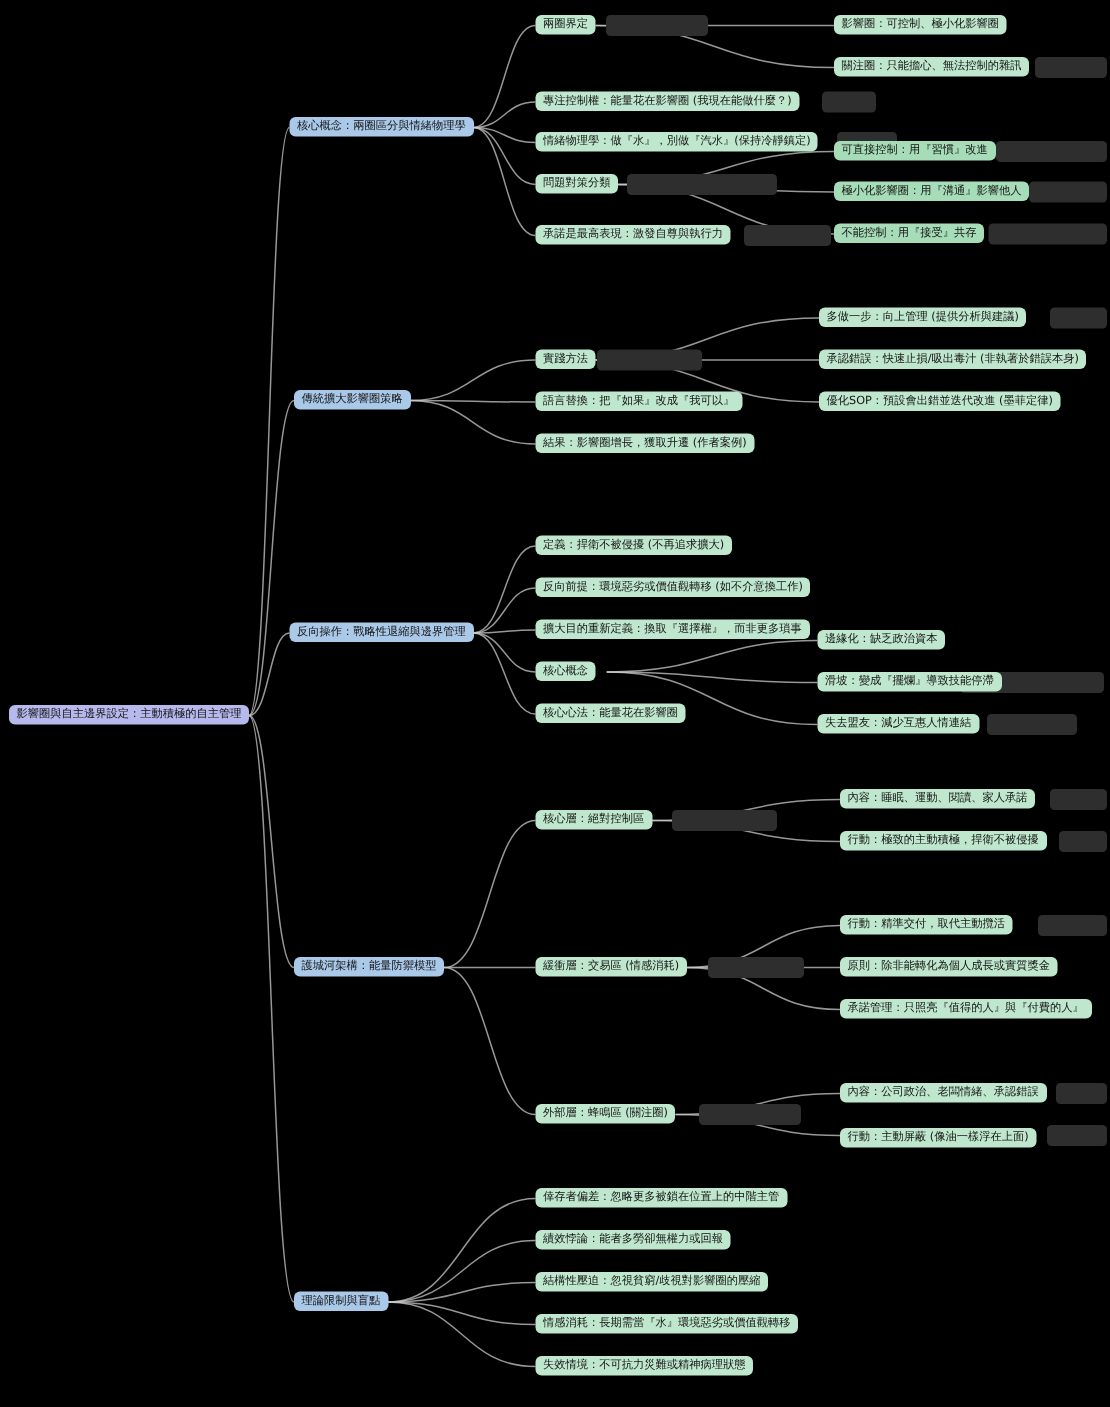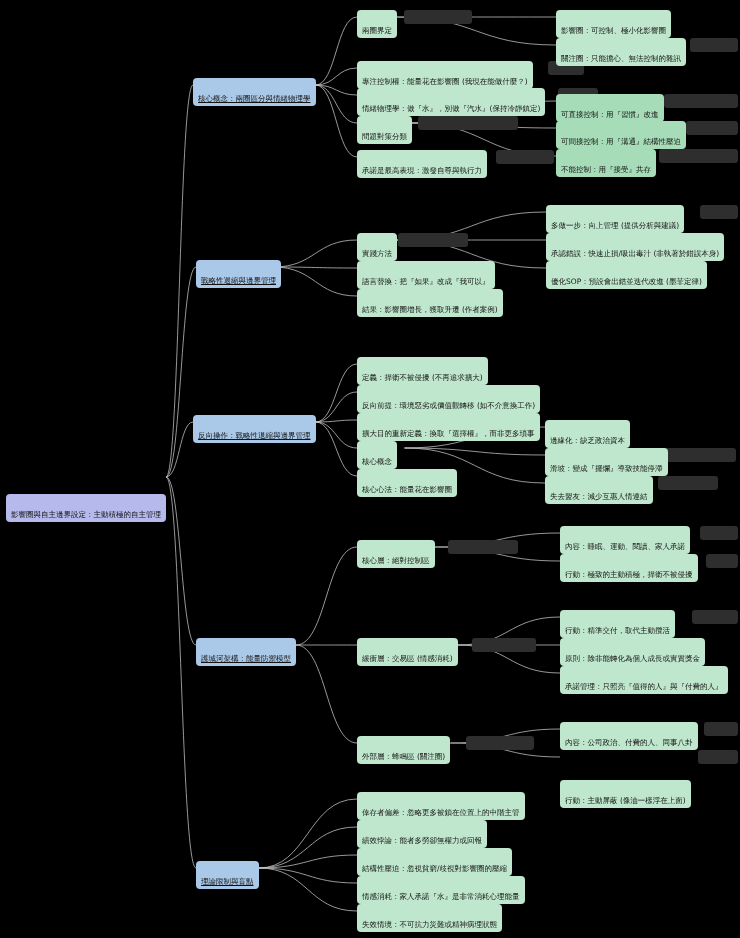--- a/index.html
+++ b/index.html
@@ -4,25 +4,25 @@
 <style>
   html,body{margin:0;padding:0;background:#000;}
   #canvas{
     position:relative;width:740px;height:938px;overflow:hidden;
     background:var(--canvas_bg,#000);
     font-family:"DejaVu Sans",sans-serif;
   }
   #lines{position:absolute;left:0;top:0;width:740px;height:938px;pointer-events:none;}
   .node{
     position:absolute;white-space:nowrap;box-sizing:border-box;
-    font-size:7.5px;line-height:1;padding:17px 5px 3px 5px;
+    font-size:7.5px;line-height:1;padding:2px 5px 3px 5px;
     border-radius:4px;color:#141414;cursor:pointer;z-index:3;
   }
-  .lvl1{background:var(--root_bg,#b5b9ec);margin-top:24px;}
-  .lvl2{background:var(--branch_bg,#aac9e9);text-decoration:underline;}
+  .lvl1{background:var(--root_bg,#b5b9ec);}
+  .lvl2{background:var(--branch_bg,#aac9e9);}
   .lvl3{background:var(--topic_bg,#bfe7cd);}
   .lvl4{background:var(--leaf_bg,#bfe7cd);}
   .lvl4.alt{background:var(--leaf_alt_bg,#a6ddb8);}
   .ghost{position:absolute;height:14px;background:var(--ghost_bg,#2e2e2e);border-radius:3px;z-index:1;}
 </style>
 </head>
 <body>
 
 <div id="canvas">
 
@@ -91,33 +91,33 @@
       <path d="M 258.5 868.0 C 307.8 868.0 307.8 799.0 357.0 799.0" fill="none" stroke="#c9c9c9" stroke-width="1" stroke-opacity="0.75"></path>
       <path d="M 258.5 868.0 C 307.8 868.0 307.8 827.0 357.0 827.0" fill="none" stroke="#c9c9c9" stroke-width="1" stroke-opacity="0.75"></path>
       <path d="M 258.5 868.0 C 307.8 868.0 307.8 855.0 357.0 855.0" fill="none" stroke="#c9c9c9" stroke-width="1" stroke-opacity="0.75"></path>
       <path d="M 258.5 868.0 C 307.8 868.0 307.8 883.0 357.0 883.0" fill="none" stroke="#c9c9c9" stroke-width="1" stroke-opacity="0.75"></path>
       <path d="M 258.5 868.0 C 307.8 868.0 307.8 911.0 357.0 911.0" fill="none" stroke="#c9c9c9" stroke-width="1" stroke-opacity="0.75"></path>
     </svg>
 
   <div class="node lvl1" id="r" style="left:6px;top:470px">影響圈與自主邊界設定：主動積極的自主管理</div>
 
   <div class="node lvl2" id="b0" style="left:193px;top:78px">核心概念：兩圈區分與情緒物理學</div>
-  <div class="node lvl2" id="b1" style="left:196px;top:260px">戰略性退縮與邊界管理</div>
+  <div class="node lvl2" id="b1" style="left:196px;top:260px">傳統擴大影響圈策略</div>
   <div class="node lvl2" id="b2" style="left:193px;top:415px">反向操作：戰略性退縮與邊界管理</div>
   <div class="node lvl2" id="b3" style="left:196px;top:638px">護城河架構：能量防禦模型</div>
   <div class="node lvl2" id="b4" style="left:196px;top:861px">理論限制與盲點</div>
 
   <div class="node lvl3" id="b0-0" style="left:357px;top:10px">兩圈界定</div>
   <div class="node lvl4" id="b0-0-0" style="left:556px;top:10px">影響圈：可控制、極小化影響圈</div>
   <div class="node lvl4" id="b0-0-1" style="left:556px;top:38px">關注圈：只能擔心、無法控制的雜訊</div>
   <div class="node lvl3" id="b0-1" style="left:357px;top:61px">專注控制權：能量花在影響圈 (我現在能做什麼？)</div>
   <div class="node lvl3" id="b0-2" style="left:357px;top:88px">情緒物理學：做『水』，別做『汽水』(保持冷靜鎮定)</div>
   <div class="node lvl3" id="b0-3" style="left:357px;top:116px">問題對策分類</div>
   <div class="node lvl4 alt" id="b0-3-0" style="left:556px;top:94px">可直接控制：用『習慣』改進</div>
-  <div class="node lvl4 alt" id="b0-3-1" style="left:556px;top:121px">可間接控制：用『溝通』結構性壓迫</div>
+  <div class="node lvl4 alt" id="b0-3-1" style="left:556px;top:121px">極小化影響圈：用『溝通』影響他人</div>
   <div class="node lvl4 alt" id="b0-3-2" style="left:556px;top:149px">不能控制：用『接受』共存</div>
   <div class="node lvl3" id="b0-4" style="left:357px;top:150px">承諾是最高表現：激發自尊與執行力</div>
 
   <div class="node lvl3" id="b1-0" style="left:357px;top:233px">實踐方法</div>
   <div class="node lvl4" id="b1-0-0" style="left:546px;top:205px">多做一步：向上管理 (提供分析與建議)</div>
   <div class="node lvl4" id="b1-0-1" style="left:546px;top:233px">承認錯誤：快速止損/吸出毒汁 (非執著於錯誤本身)</div>
   <div class="node lvl4" id="b1-0-2" style="left:546px;top:261px">優化SOP：預設會出錯並迭代改進 (墨菲定律)</div>
   <div class="node lvl3" id="b1-1" style="left:357px;top:261px">語言替換：把『如果』改成『我可以』</div>
   <div class="node lvl3" id="b1-2" style="left:357px;top:289px">結果：影響圈增長，獲取升遷 (作者案例)</div>
 
@@ -131,22 +131,22 @@
   <div class="node lvl3" id="b2-4" style="left:357px;top:469px">核心心法：能量花在影響圈</div>
 
   <div class="node lvl3" id="b3-0" style="left:357px;top:540px">核心層：絕對控制區</div>
   <div class="node lvl4" id="b3-0-0" style="left:560px;top:526px">內容：睡眠、運動、閱讀、家人承諾</div>
   <div class="node lvl4" id="b3-0-1" style="left:560px;top:554px">行動：極致的主動積極，捍衛不被侵擾</div>
   <div class="node lvl3" id="b3-1" style="left:357px;top:638px">緩衝層：交易區 (情感消耗)</div>
   <div class="node lvl4" id="b3-1-0" style="left:560px;top:610px">行動：精準交付，取代主動攬活</div>
   <div class="node lvl4" id="b3-1-1" style="left:560px;top:638px">原則：除非能轉化為個人成長或實質獎金</div>
   <div class="node lvl4" id="b3-1-2" style="left:560px;top:666px">承諾管理：只照亮『值得的人』與『付費的人』</div>
   <div class="node lvl3" id="b3-2" style="left:357px;top:736px">外部層：蜂鳴區 (關注圈)</div>
-  <div class="node lvl4" id="b3-2-0" style="left:560px;top:722px">內容：公司政治、付費的人、同事八卦</div>
-  <div class="node lvl4" id="b3-2-1" style="left:560px;top:780px">行動：主動屏蔽 (像油一樣浮在上面)</div>
+  <div class="node lvl4" id="b3-2-0" style="left:560px;top:722px">內容：公司政治、老闆情緒、承認錯誤</div>
+  <div class="node lvl4" id="b3-2-1" style="left:560px;top:752px">行動：主動屏蔽 (像油一樣浮在上面)</div>
 
   <div class="node lvl3" id="b4-0" style="left:357px;top:792px">倖存者偏差：忽略更多被鎖在位置上的中階主管</div>
   <div class="node lvl3" id="b4-1" style="left:357px;top:820px">績效悖論：能者多勞卻無權力或回報</div>
   <div class="node lvl3" id="b4-2" style="left:357px;top:848px">結構性壓迫：忽視貧窮/歧視對影響圈的壓縮</div>
-  <div class="node lvl3" id="b4-3" style="left:357px;top:876px">情感消耗：家人承諾『水』是非常消耗心理能量</div>
+  <div class="node lvl3" id="b4-3" style="left:357px;top:876px">情感消耗：長期需當『水』環境惡劣或價值觀轉移</div>
   <div class="node lvl3" id="b4-4" style="left:357px;top:904px">失效情境：不可抗力災難或精神病理狀態</div>
 
 </div>
 
 </body></html>

